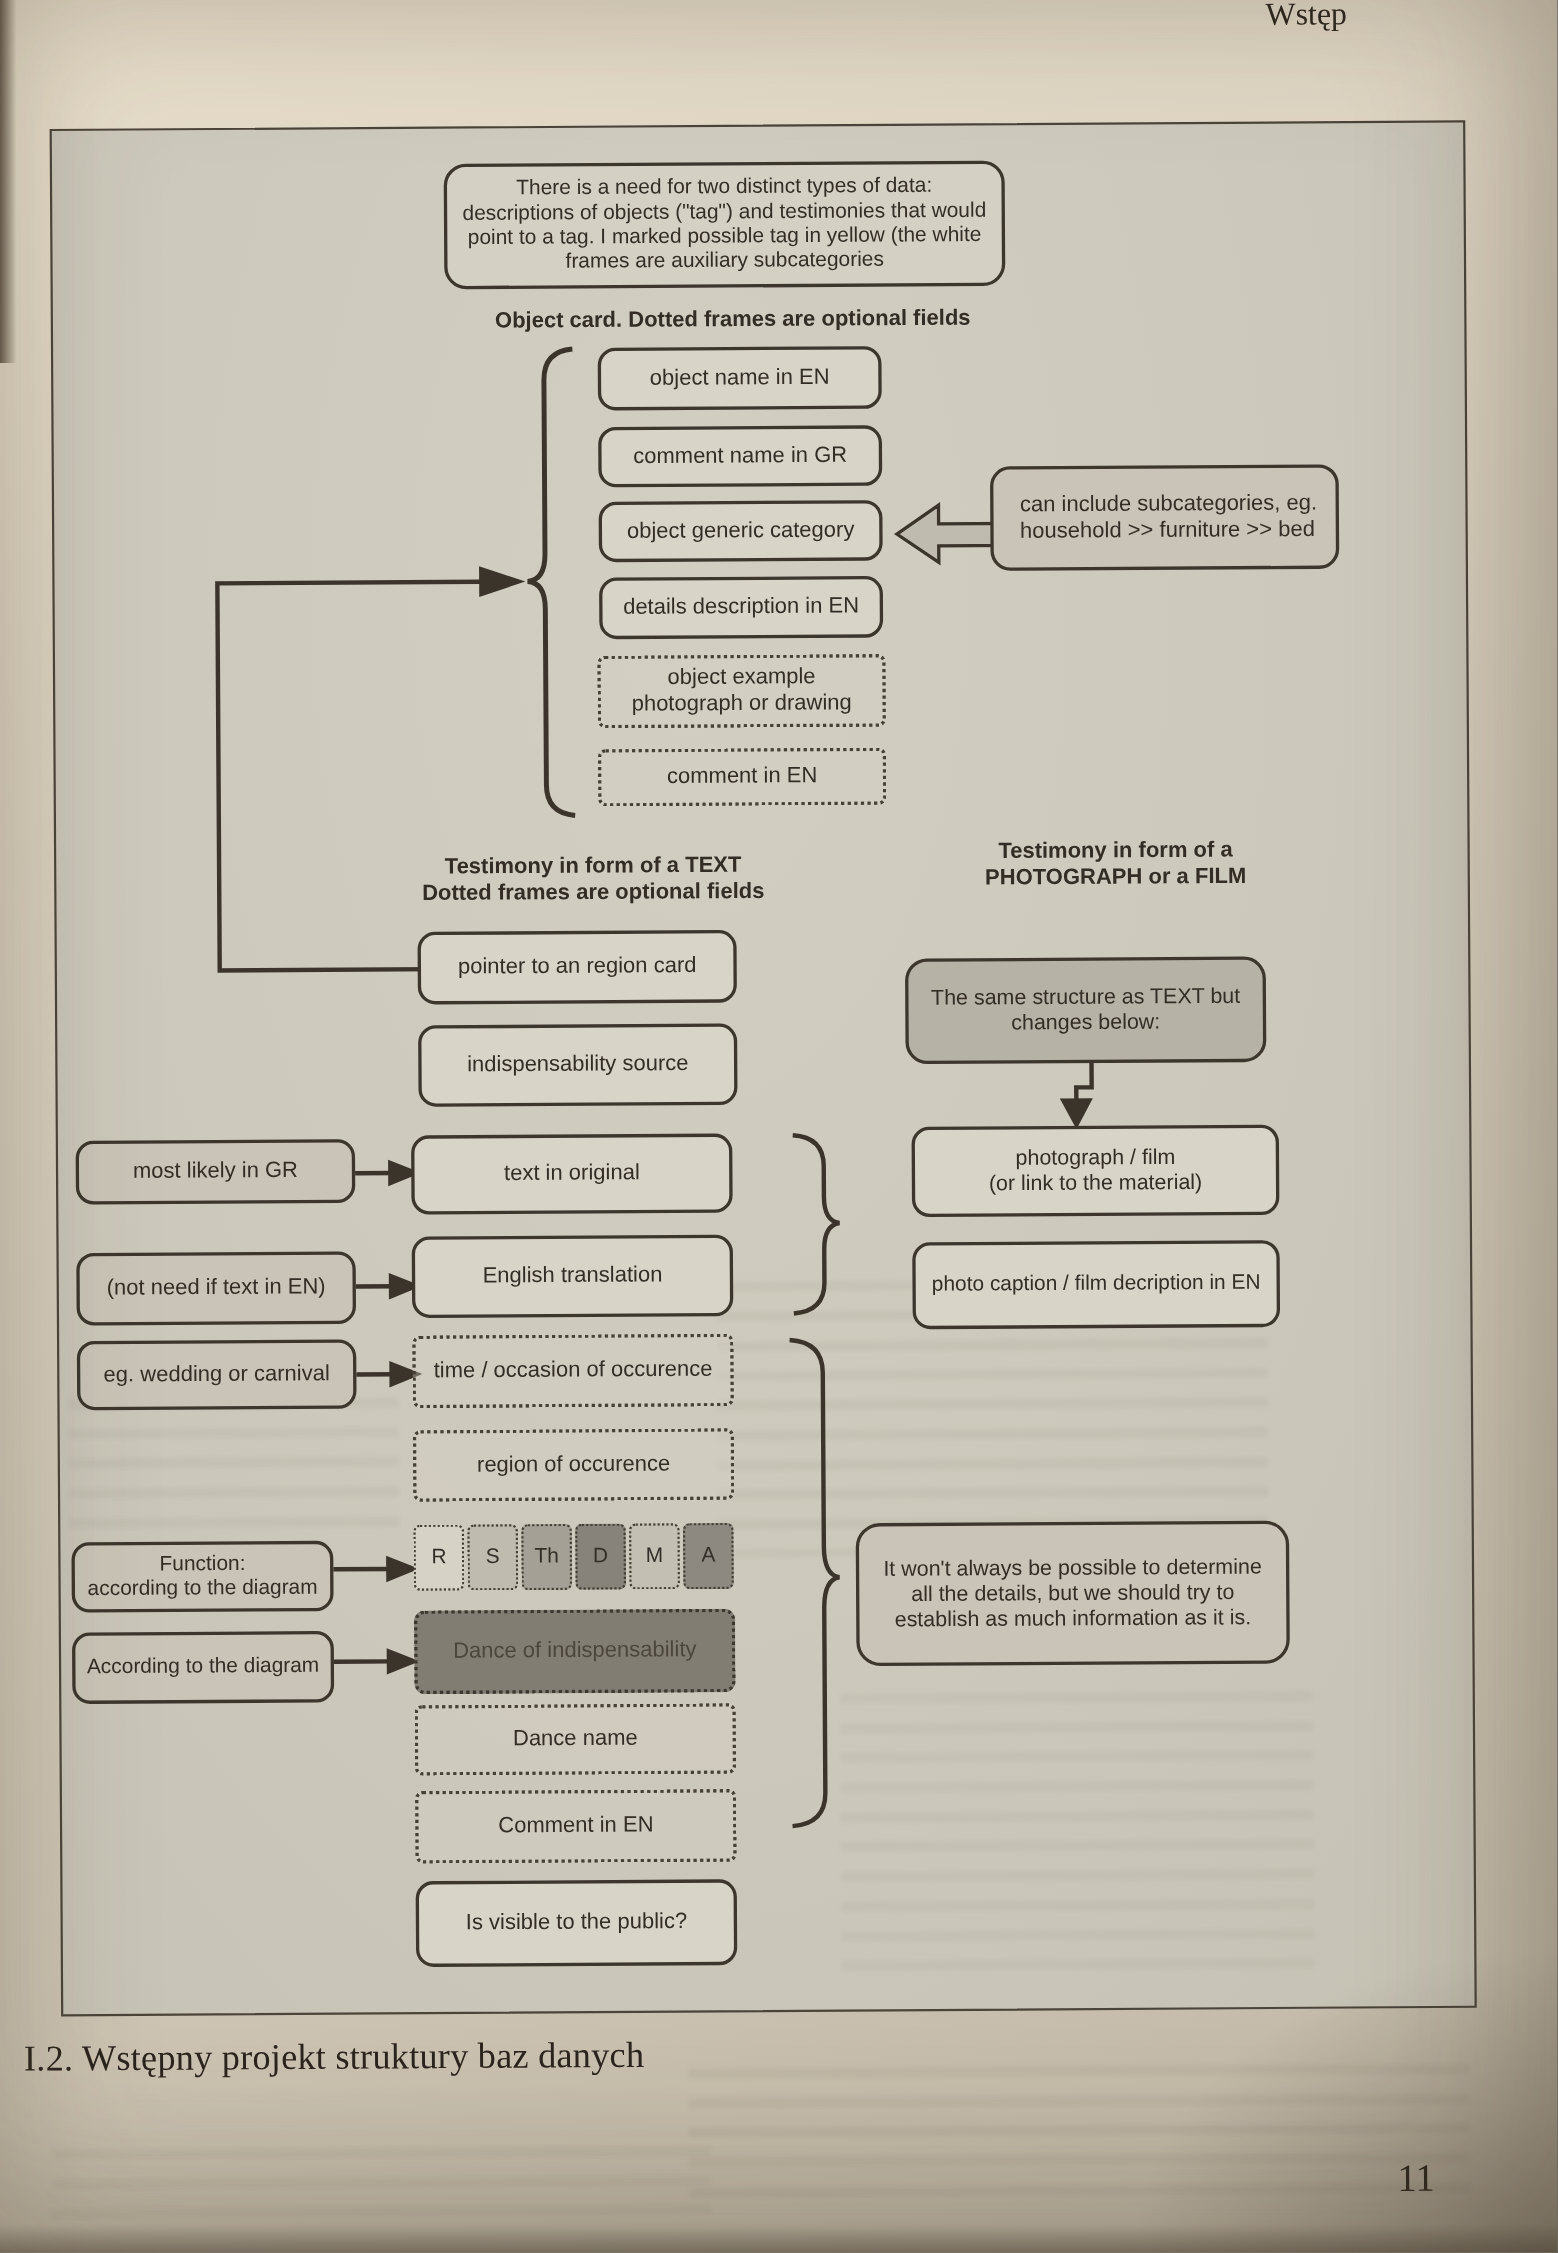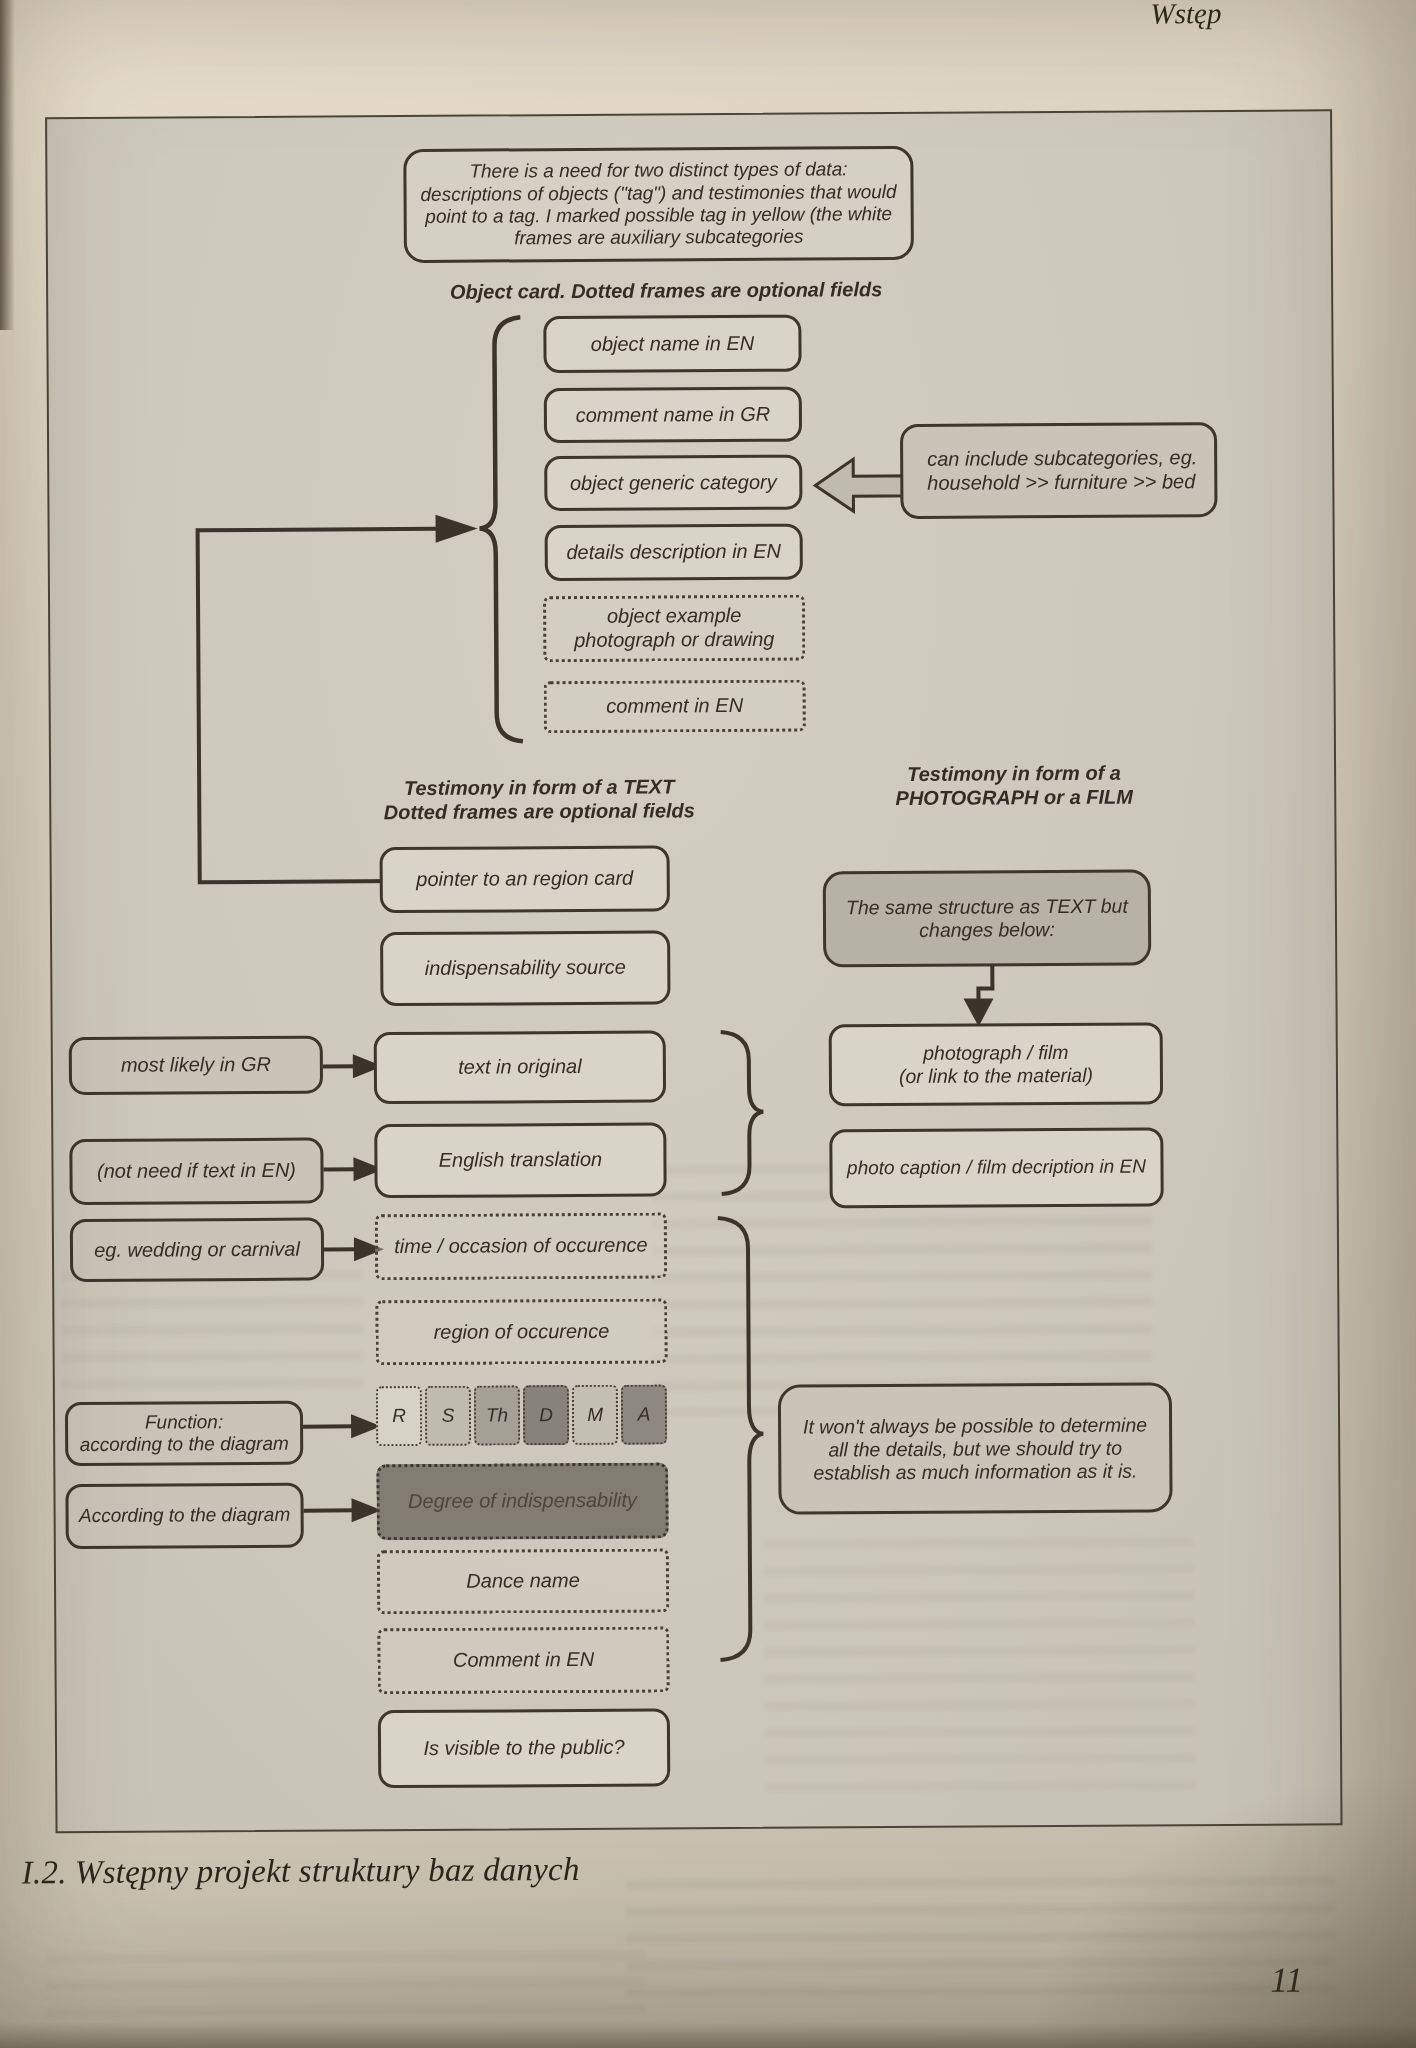--- a/index.html
+++ b/index.html
@@ -1,19 +1,19 @@
 <!DOCTYPE html>
 <html><head>
 <meta charset="utf-8">
 <title>Scanned diagram page</title>
 <style>
   html,body{margin:0;padding:0;background:#555;}
   .photo{position:relative;width:1416px;height:2048px;overflow:hidden;
     font-family:"Liberation Sans","DejaVu Sans",sans-serif;color:#332d25;
-    background:linear-gradient(160deg,#e9dfcc 0%,#ded4c3 25%,#d6cdbc 50%,#ccc3b2 75%,#beb5a4 100%);font-style:italic;}
+    background:linear-gradient(160deg,#e9dfcc 0%,#ded4c3 25%,#d6cdbc 50%,#ccc3b2 75%,#beb5a4 100%);}
   .tilt{position:absolute;inset:0;transform:rotate(-0.35deg);transform-origin:52% 45%;}
   .frame{position:absolute;left:50px;top:113px;width:1283px;height:1712px;
     border:2px solid #4a443a;
     background:radial-gradient(ellipse at 45% 25%, #d2cec1 0%, #ccc8bb 55%, #c5c1b3 100%);}
   .overlay{position:absolute;left:0;top:0;width:1416px;height:2048px;pointer-events:none;}
   .box{position:absolute;box-sizing:border-box;border:3px solid #3c362d;background:#d9d4c8;
     border-radius:16px;display:flex;flex-direction:column;align-items:center;justify-content:center;
     text-align:center;font-size:20px;line-height:1.18;padding:4px 10px;}
   .dotted{border:3px dotted #464035;border-radius:7px;background:rgba(214,210,198,0.35);}
   .gray{background:#c9c4b7;}
@@ -153,21 +153,21 @@
       <span>D</span>
       </div>
     <div class="cell" style="left: 569px; top: 1384px; width: 46px; height: 60px; background: rgb(196, 191, 179);">
       <span>M</span>
       </div>
     <div class="cell" style="left: 618px; top: 1384px; width: 46px; height: 60px; background: rgb(141, 136, 128);">
       <span>A</span>
       </div>
 
     <div class="box degree" style="left:373px;top:1462px;width:292px;height:76px;">
-      <span>Degree of indispensability</span>
+      <span>Dance of indispensability</span>
       </div>
     <div class="box dotted" style="left:373px;top:1548px;width:292px;height:64px;">
       <span>Dance name</span>
       </div>
     <div class="box dotted" style="left:373px;top:1626px;width:292px;height:66px;">
       <span>Comment in EN</span>
       </div>
     <div class="box" style="left:373px;top:1708px;width:292px;height:78px;">
       <span>Is visible to the public?</span>
       </div>

